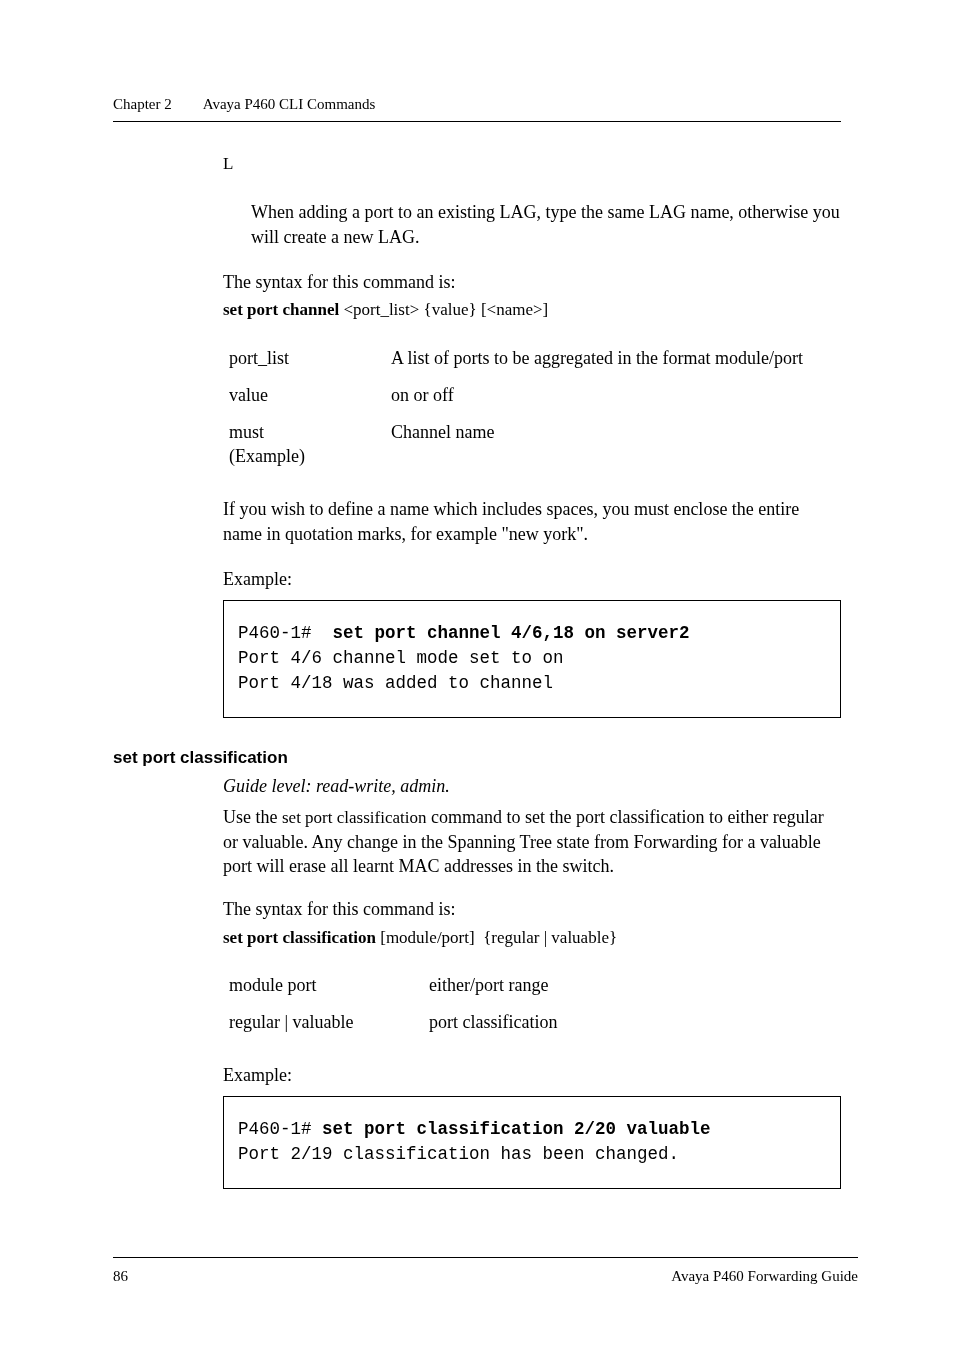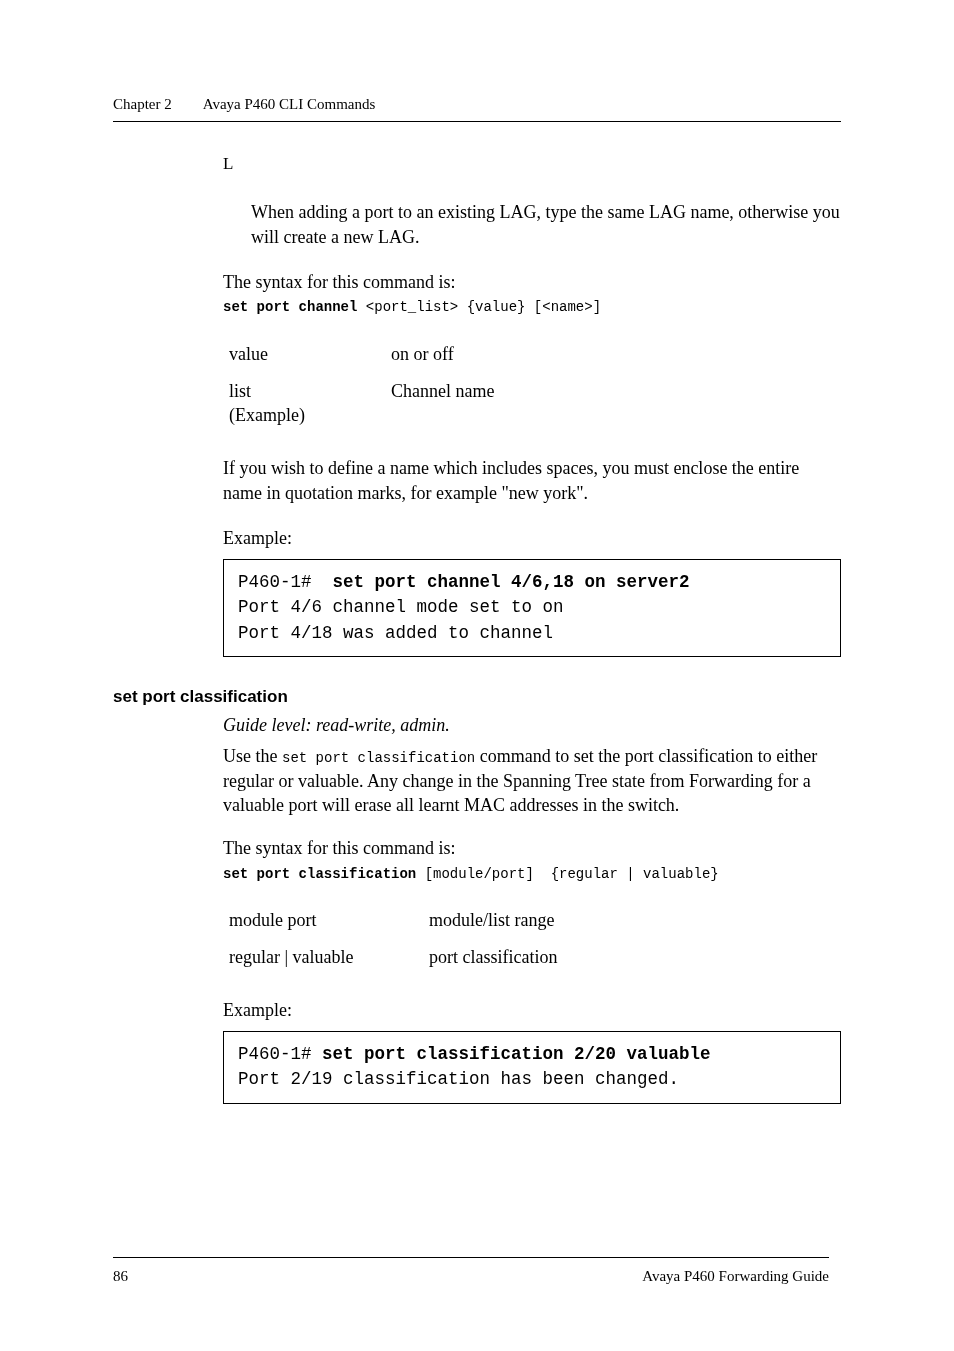--- a/index.html
+++ b/index.html
@@ -39,22 +39,22 @@
     margin-bottom: 20px;
   }
   .bullet-mark {
     width: 28px;
     flex: 0 0 28px;
     font-size: 17px;
   }
   .bullet-text { flex: 1; margin-top: 48px; }
   .para { margin: 6px 0 4px 0; }
   .codeinline {
-    font-family: Liberation Mono, monospace;
-    font-size: 14px;
+    font-family: Liberation Serif, serif;
+    font-size: 17px;
     white-space: pre;
   }
   .bold { font-weight: bold; }
   .paramtable {
     margin: 18px 0 22px 6px;
     border-collapse: collapse;
   }
   .paramtable td {
     vertical-align: top;
     padding: 6px 0;
@@ -66,39 +66,39 @@
     border-collapse: collapse;
   }
   .paramtable2 td {
     vertical-align: top;
     padding: 6px 0;
     font-size: 18px;
   }
   .paramtable2 td.k { width: 200px; }
   .codebox {
     border: 1px solid #000;
-    padding: 10px 14px;
+    padding: 20px 14px;
     margin: 8px 0 30px 0;
     font-family: "Courier New", Courier, monospace;
     font-size: 17.5px;
     line-height: 1.45;
     white-space: pre;
   }
   .section-head {
     font-family: Arial, Helvetica, sans-serif;
     font-weight: bold;
     font-size: 17px;
     margin: 26px 0 6px 0;
   }
   .italic { font-style: italic; }
   .footer {
     position: absolute;
     bottom: 66px;
     left: 113px;
-    right: 125px;
+    right: 96px;
     border-top: 1px solid #000;
     padding-top: 10px;
     display: flex;
     justify-content: space-between;
     font-size: 15px;
   }
 </style>
 </head>
 <body>
 
@@ -115,27 +115,31 @@
     <div class="bullet-row">
       <div class="bullet-mark">L</div>
       <div class="bullet-text">When adding a port to an existing LAG, type the same LAG name, otherwise you will create a new LAG.</div>
     </div>
 
     <div class="para">The syntax for this command is:</div>
     <div class="codeinline"><span class="bold">set port channel</span><span> &lt;port_list&gt; {value} [&lt;name&gt;]</span></div>
 
     <table class="paramtable">
       <tbody>
+          <tr>
+        <td class="k">port_list</td>
+        <td>A list of ports to be aggregated in the format module/port</td>
+      </tr>
       <tr>
         <td class="k">value</td>
         <td>on or off</td>
       </tr>
       <tr>
         <td class="k">
-          <span>list</span><br>
+          <span>must</span><br>
           <span>(Example)</span>
         </td>
         <td>Channel name</td>
       </tr>
     </tbody>
       </table>
 
     <div class="para">If you wish to define a name which includes spaces, you must enclose the entire name in quotation marks, for example "new york".</div>
 
     <div class="para" style="margin-top:20px;">Example:</div>
@@ -156,21 +160,21 @@
       <span>Use the </span><span class="codeinline">set port classification</span><span> command to set the port classification to either regular or valuable. Any change in the Spanning Tree state from Forwarding for a valuable port will erase all learnt MAC addresses in the switch.</span>
     </div>
 
     <div class="para" style="margin-top:18px;">The syntax for this command is:</div>
     <div class="codeinline"><span class="bold">set port classification</span><span> [module/port]  {regular | valuable}</span></div>
 
     <table class="paramtable2">
       <tbody>
           <tr>
         <td class="k">module port</td>
-        <td>module/list range</td>
+        <td>either/port range</td>
       </tr>
       <tr>
         <td class="k">regular | valuable</td>
         <td>port classification</td>
       </tr>
     </tbody>
       </table>
 
     <div class="para">Example:</div>
 

